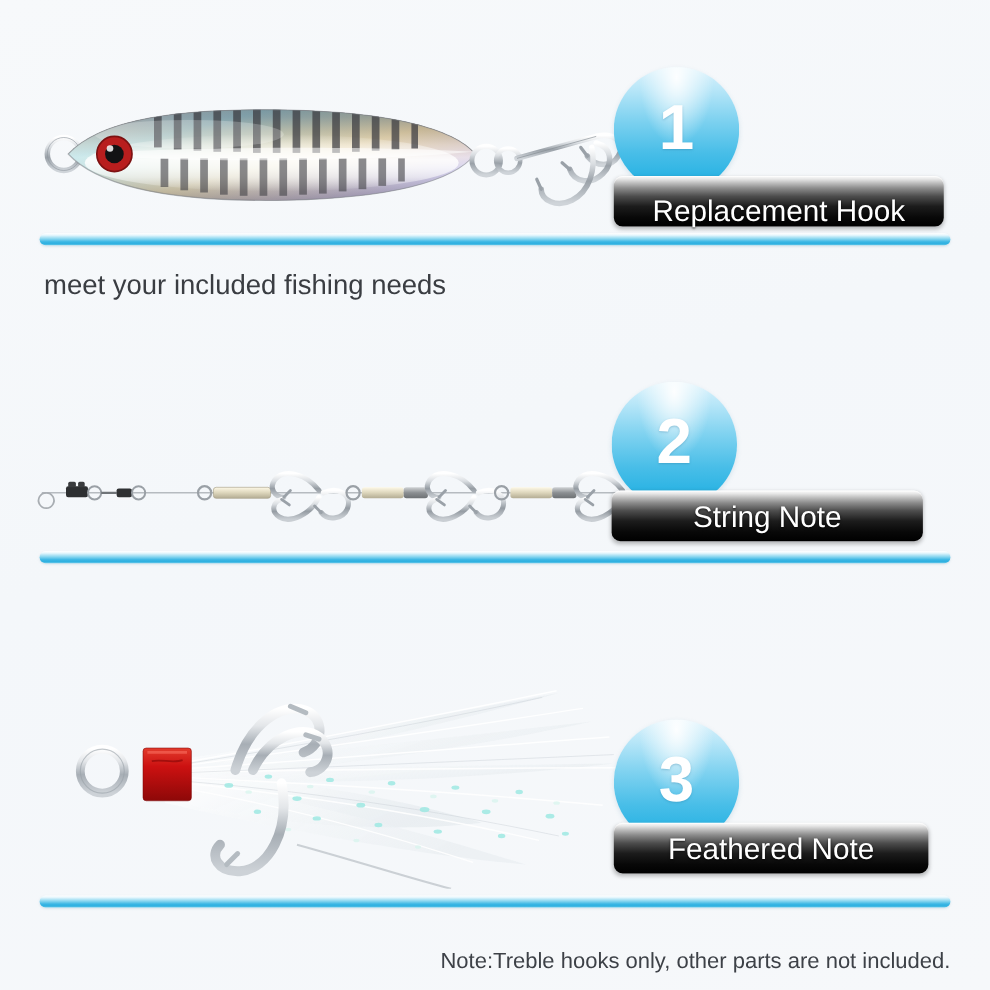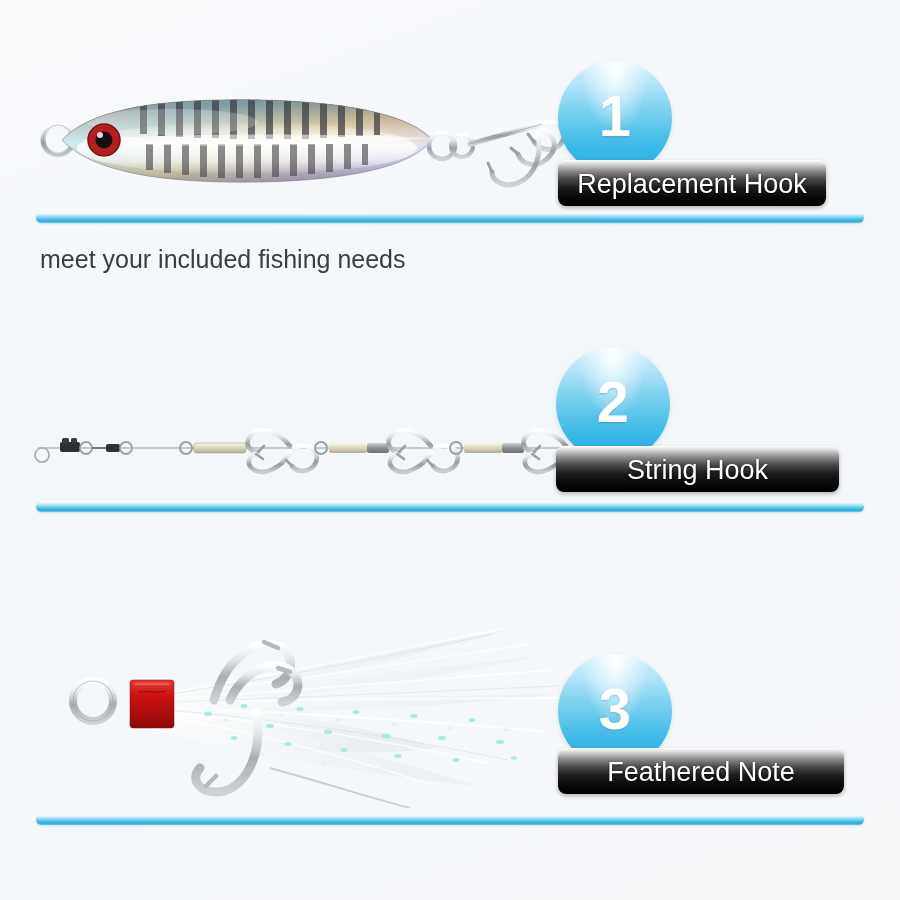--- a/index.html
+++ b/index.html
@@ -258,21 +258,21 @@
         <path d="M512,64 L506,56"></path>
         <path d="M496,76 L489,70"></path>
         <path d="M470,94 L466,85"></path>
       </g>
     </svg>
   </div>
 
   <div class="badge" style="left:558px; top:61px;">
     <span class="badge-number">1</span>
   </div>
-  <div class="plate" style="left:558px; top:160px; width:268px;">
+  <div class="plate" style="left:558px; top:160px; width:300px;align-items:flex-end;">
     <span class="plate-label">Replacement Hook</span>
   </div>
 
   <div class="divider" id="divider-1"></div>
 
   <div class="sub-caption">meet your included fishing needs</div>
 
   <div class="art" style="left:28px; top:420px;">
     <svg width="545" height="90" viewBox="0 0 545 90">
       <defs>
@@ -357,21 +357,21 @@
           <path d="M84,34 L91,39"></path>
         </g>
       </g>
     </svg>
   </div>
 
   <div class="badge" style="left:556px; top:347px;">
     <span class="badge-number">2</span>
   </div>
   <div class="plate" style="left:556px; top:446px; width:283px;">
-    <span class="plate-label">String Hook</span>
+    <span class="plate-label">String Note</span>
   </div>
 
   <div class="divider" id="divider-2"></div>
 
   <div class="art" style="left:38px; top:608px;">
     <svg width="545" height="200" viewBox="0 0 545 200">
       <defs>
         <linearGradient id="steel3" x1="0" y1="0" x2="0" y2="1">
           <stop offset="0%" stop-color="#ffffff"></stop>
           <stop offset="28%" stop-color="#e3e6e9"></stop>
@@ -485,14 +485,15 @@
 
   <div class="badge" style="left:558px; top:654px;">
     <span class="badge-number">3</span>
   </div>
   <div class="plate" style="left:558px; top:748px; width:286px;">
     <span class="plate-label">Feathered Note</span>
   </div>
 
   <div class="divider" id="divider-3"></div>
 
+  <div class="bottom-note">Note:Treble hooks only, other parts are not included.</div>
 
 </div>
 
 </body></html>

